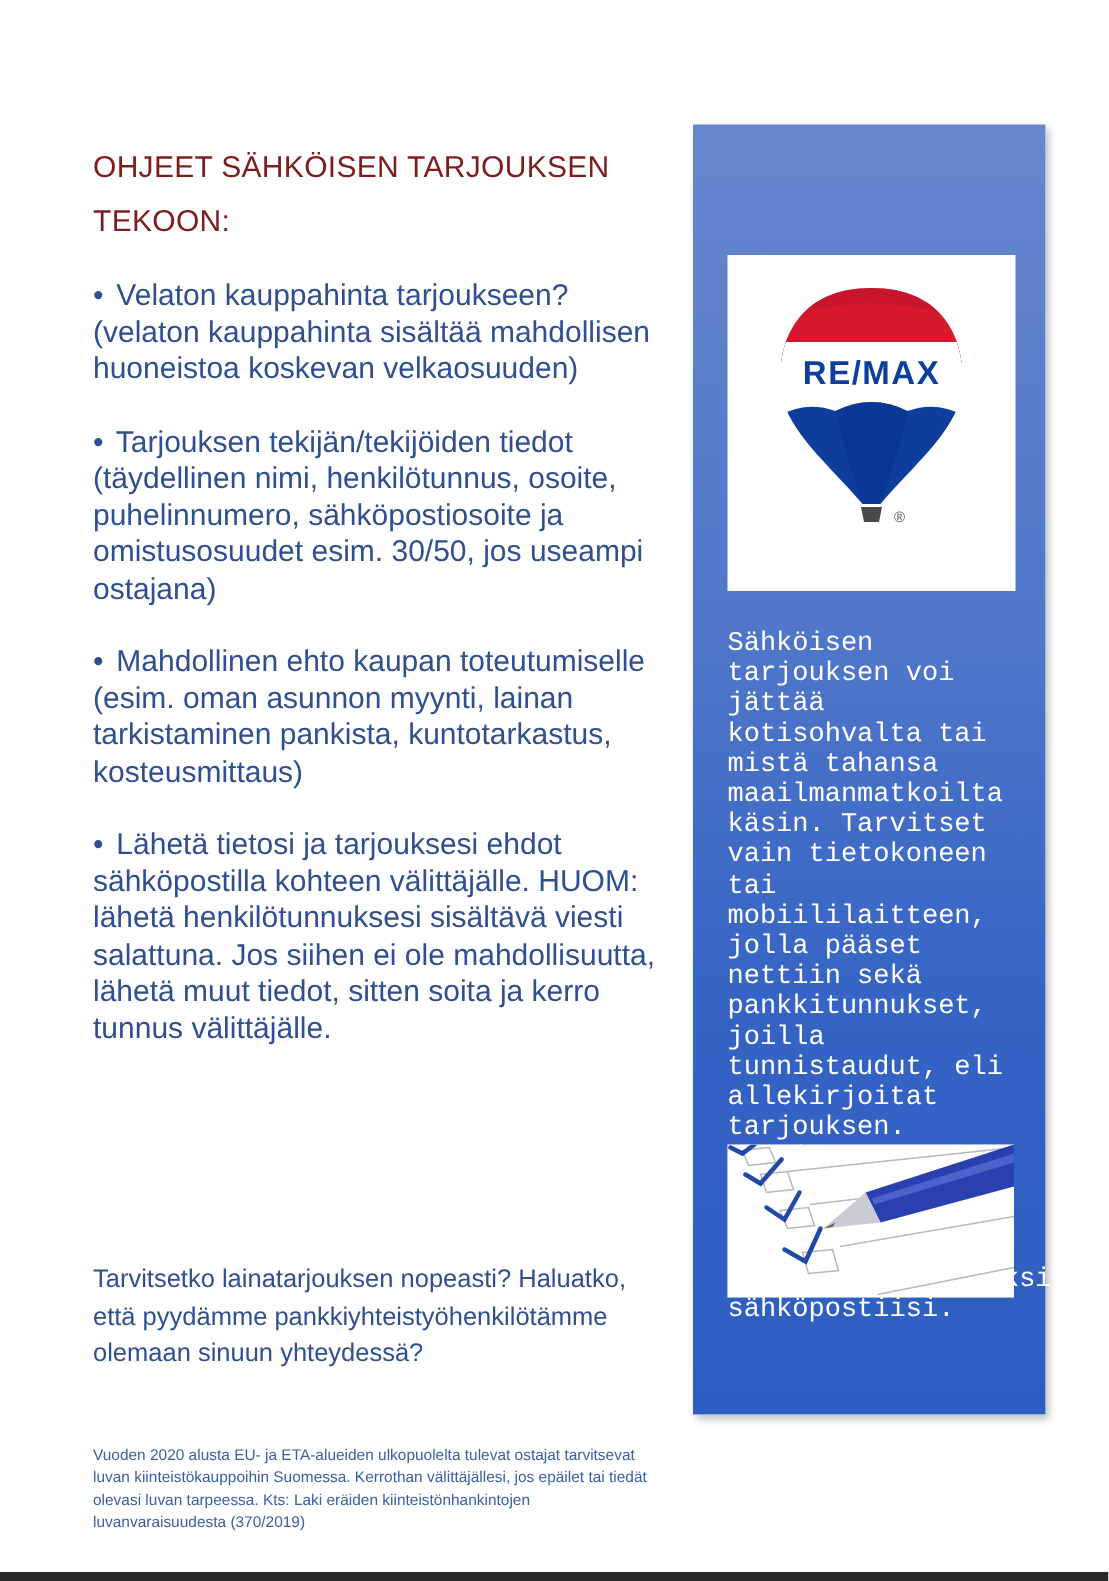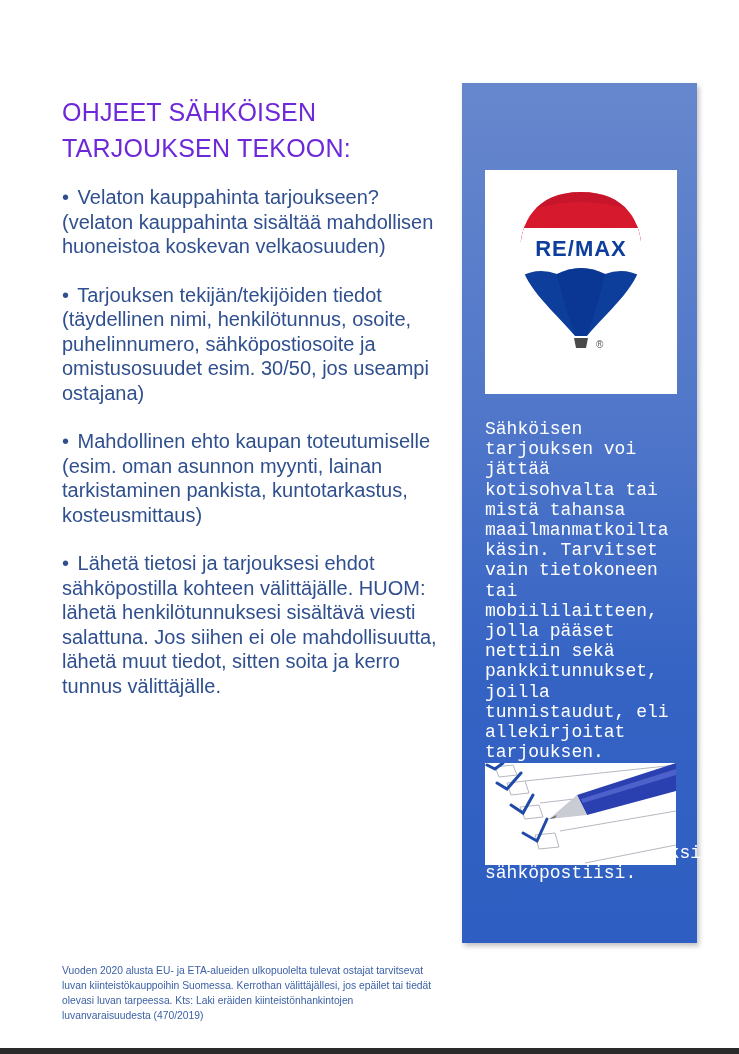--- a/index.html
+++ b/index.html
@@ -5,21 +5,21 @@
   html, body { margin: 0; padding: 0; }
   body {
     width: 739px; height: 1054px; position: relative; overflow: hidden;
     background: #ffffff;
     font-family: "Liberation Sans", "DejaVu Sans", sans-serif;
     color: #2f4f8f;
   }
   .page { position: absolute; left: 0; top: 0; width: 739px; height: 1036px; background: #fff; }
   .title {
     position: absolute; left: 62px; top: 94px; width: 380px;
-    font-size: 25px; line-height: 36px; color: #6d28d9; letter-spacing: 0.2px;
+    font-size: 20px; line-height: 36px; color: #7f1d1d; letter-spacing: 0.2px;
     margin: 0; font-weight: normal;
   }
   .bullets { position: absolute; left: 62px; top: 185px; width: 385px; margin: 0; padding: 0; list-style: none; }
   .bullet {
     font-size: 20px; line-height: 24.5px; color: #2f4f8f; margin: 0 0 24px 0;
   }
   .bullet .dot { margin-right: 3px; }
   .question {
     position: absolute; left: 62px; top: 841px; width: 385px;
     font-size: 17px; line-height: 24.5px; color: #2f4f8f;
@@ -57,22 +57,23 @@
 
   <h1 class="title">OHJEET SÄHKÖISEN TARJOUKSEN TEKOON:</h1>
 
   <ul class="bullets">
     <li class="bullet"><span class="dot">•</span> <span>Velaton kauppahinta tarjoukseen? (velaton kauppahinta sisältää mahdollisen huoneistoa koskevan velkaosuuden)</span></li>
     <li class="bullet"><span class="dot">•</span> <span>Tarjouksen tekijän/tekijöiden tiedot (täydellinen nimi, henkilötunnus, osoite, puhelinnumero, sähköpostiosoite ja omistusosuudet esim. 30/50, jos useampi ostajana)</span></li>
     <li class="bullet"><span class="dot">•</span> <span>Mahdollinen ehto kaupan toteutumiselle (esim. oman asunnon myynti, lainan tarkistaminen pankista, kuntotarkastus, kosteusmittaus)</span></li>
     <li class="bullet"><span class="dot">•</span> <span>Lähetä tietosi ja tarjouksesi ehdot sähköpostilla kohteen välittäjälle. HUOM: lähetä henkilötunnuksesi sisältävä viesti salattuna. Jos siihen ei ole mahdollisuutta, lähetä muut tiedot, sitten soita ja kerro tunnus välittäjälle.</span></li>
   </ul>
 
+  <p class="question" style="margin:0;">Tarvitsetko lainatarjouksen nopeasti? Haluatko, että pyydämme pankkiyhteistyöhenkilötämme olemaan sinuun yhteydessä?</p>
 
-  <p class="footnote" style="margin:0;">Vuoden 2020 alusta EU- ja ETA-alueiden ulkopuolelta tulevat ostajat tarvitsevat luvan kiinteistökauppoihin Suomessa. Kerrothan välittäjällesi, jos epäilet tai tiedät olevasi luvan tarpeessa. Kts: Laki eräiden kiinteistönhankintojen luvanvaraisuudesta (470/2019)</p>
+  <p class="footnote" style="margin:0;">Vuoden 2020 alusta EU- ja ETA-alueiden ulkopuolelta tulevat ostajat tarvitsevat luvan kiinteistökauppoihin Suomessa. Kerrothan välittäjällesi, jos epäilet tai tiedät olevasi luvan tarpeessa. Kts: Laki eräiden kiinteistönhankintojen luvanvaraisuudesta (370/2019)</p>
 
   <div class="panel">
     <div class="logo-box">
       <svg width="192" height="192" viewBox="0 0 192 192">
         <defs>
           <clipPath id="balloonClip">
             <path d="M96 22 C 44 22, 32 62, 36 92 C 40 118, 70 142, 90 166 L102 166 C 122 142, 152 118, 156 92 C 160 62, 148 22, 96 22 Z"></path>
           </clipPath>
         </defs>
         <g clip-path="url(#balloonClip)">

